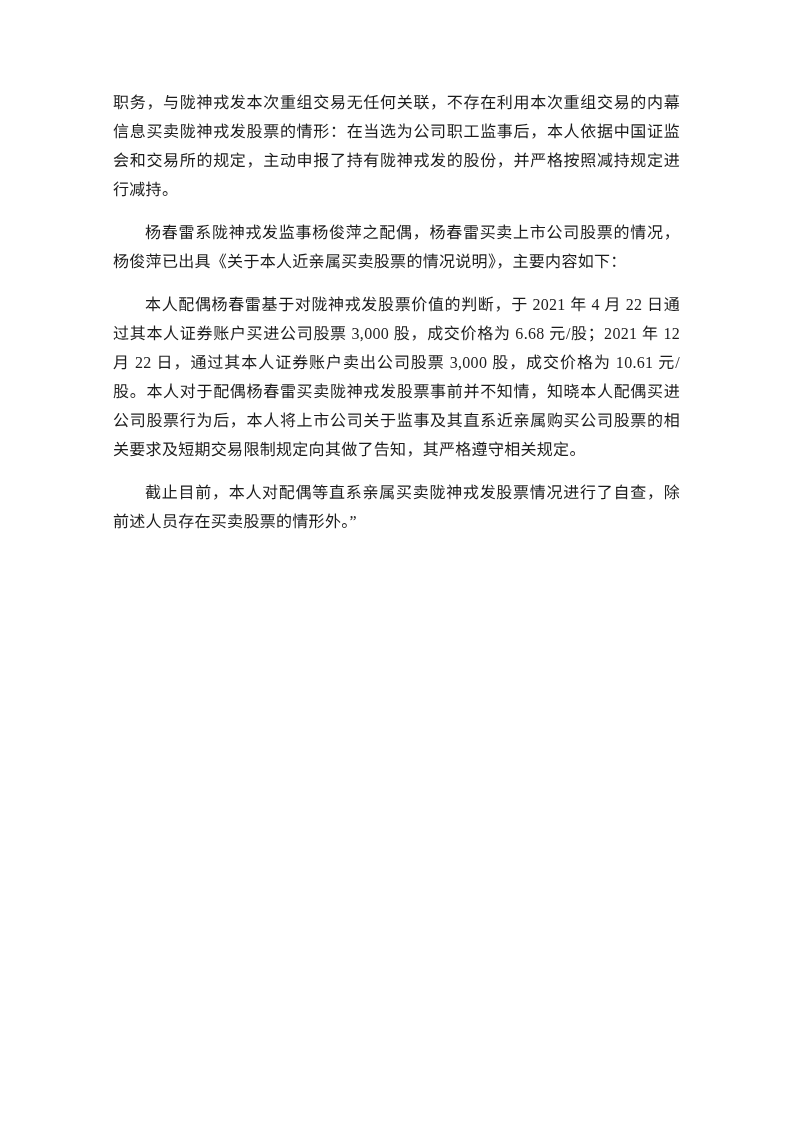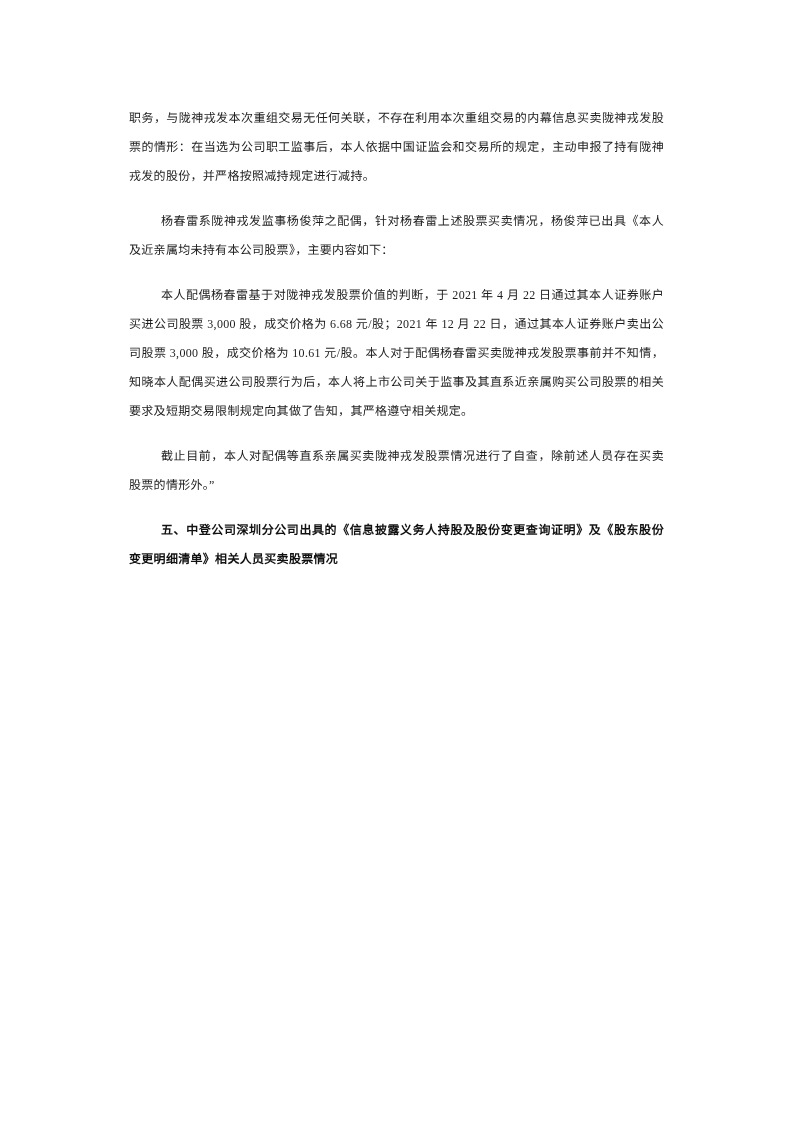--- a/index.html
+++ b/index.html
@@ -14,22 +14,22 @@
     height: 1122px;
     margin: 0 auto;
     background: #ffffff;
     box-sizing: border-box;
     padding: 88px 113px 0 113px;
     font-family: "Liberation Serif", "DejaVu Serif", serif;
     color: #1c1c1c;
     overflow: hidden;
   }
   .para {
-    margin: 16px;
-    font-size: 12px;
+    margin: 0;
+    font-size: 16px;
     line-height: 29px;
     text-align: justify;
     letter-spacing: 0.3px;
   }
   .para + .para {
     margin-top: 14px;
   }
   .indent {
     text-indent: 32px;
   }
@@ -42,22 +42,21 @@
   }
 </style>
 </head>
 <body>
 
 <div class="page">
   <p class="para">职务，与陇神戎发本次重组交易无任何关联，不存在利用本次重组交易的内幕信息买卖陇神戎发股票的情形：在当选为公司职工监事后，本人依据中国证监会和交易所的规定，主动申报了持有陇神戎发的股份，并严格按照减持规定进行减持。</p>
 
 
 
-  <p class="para indent">杨春雷系陇神戎发监事杨俊萍之配偶，针对杨春雷上述股票买卖情况，杨俊萍已出具《本人及近亲属均未持有本公司股票》，主要内容如下：</p>
+  <p class="para indent">杨春雷系陇神戎发监事杨俊萍之配偶，杨春雷买卖上市公司股票的情况，杨俊萍已出具《关于本人近亲属买卖股票的情况说明》，主要内容如下：</p>
 
 
   <p class="para indent">本人配偶杨春雷基于对陇神戎发股票价值的判断，于 2021 年 4 月 22 日通过其本人证券账户买进公司股票 3,000 股，成交价格为 6.68 元/股；2021 年 12 月 22 日，通过其本人证券账户卖出公司股票 3,000 股，成交价格为 10.61 元/股。本人对于配偶杨春雷买卖陇神戎发股票事前并不知情，知晓本人配偶买进公司股票行为后，本人将上市公司关于监事及其直系近亲属购买公司股票的相关要求及短期交易限制规定向其做了告知，其严格遵守相关规定。</p>
 
   <p class="para indent">截止目前，本人对配偶等直系亲属买卖陇神戎发股票情况进行了自查，除前述人员存在买卖股票的情形外。”</p>
 
-  <p class="para indent heading">五、中登公司深圳分公司出具的《信息披露义务人持股及股份变更查询证明》及《股东股份变更明细清单》相关人员买卖股票情况</p>
 
 </div>
 
 </body></html>

